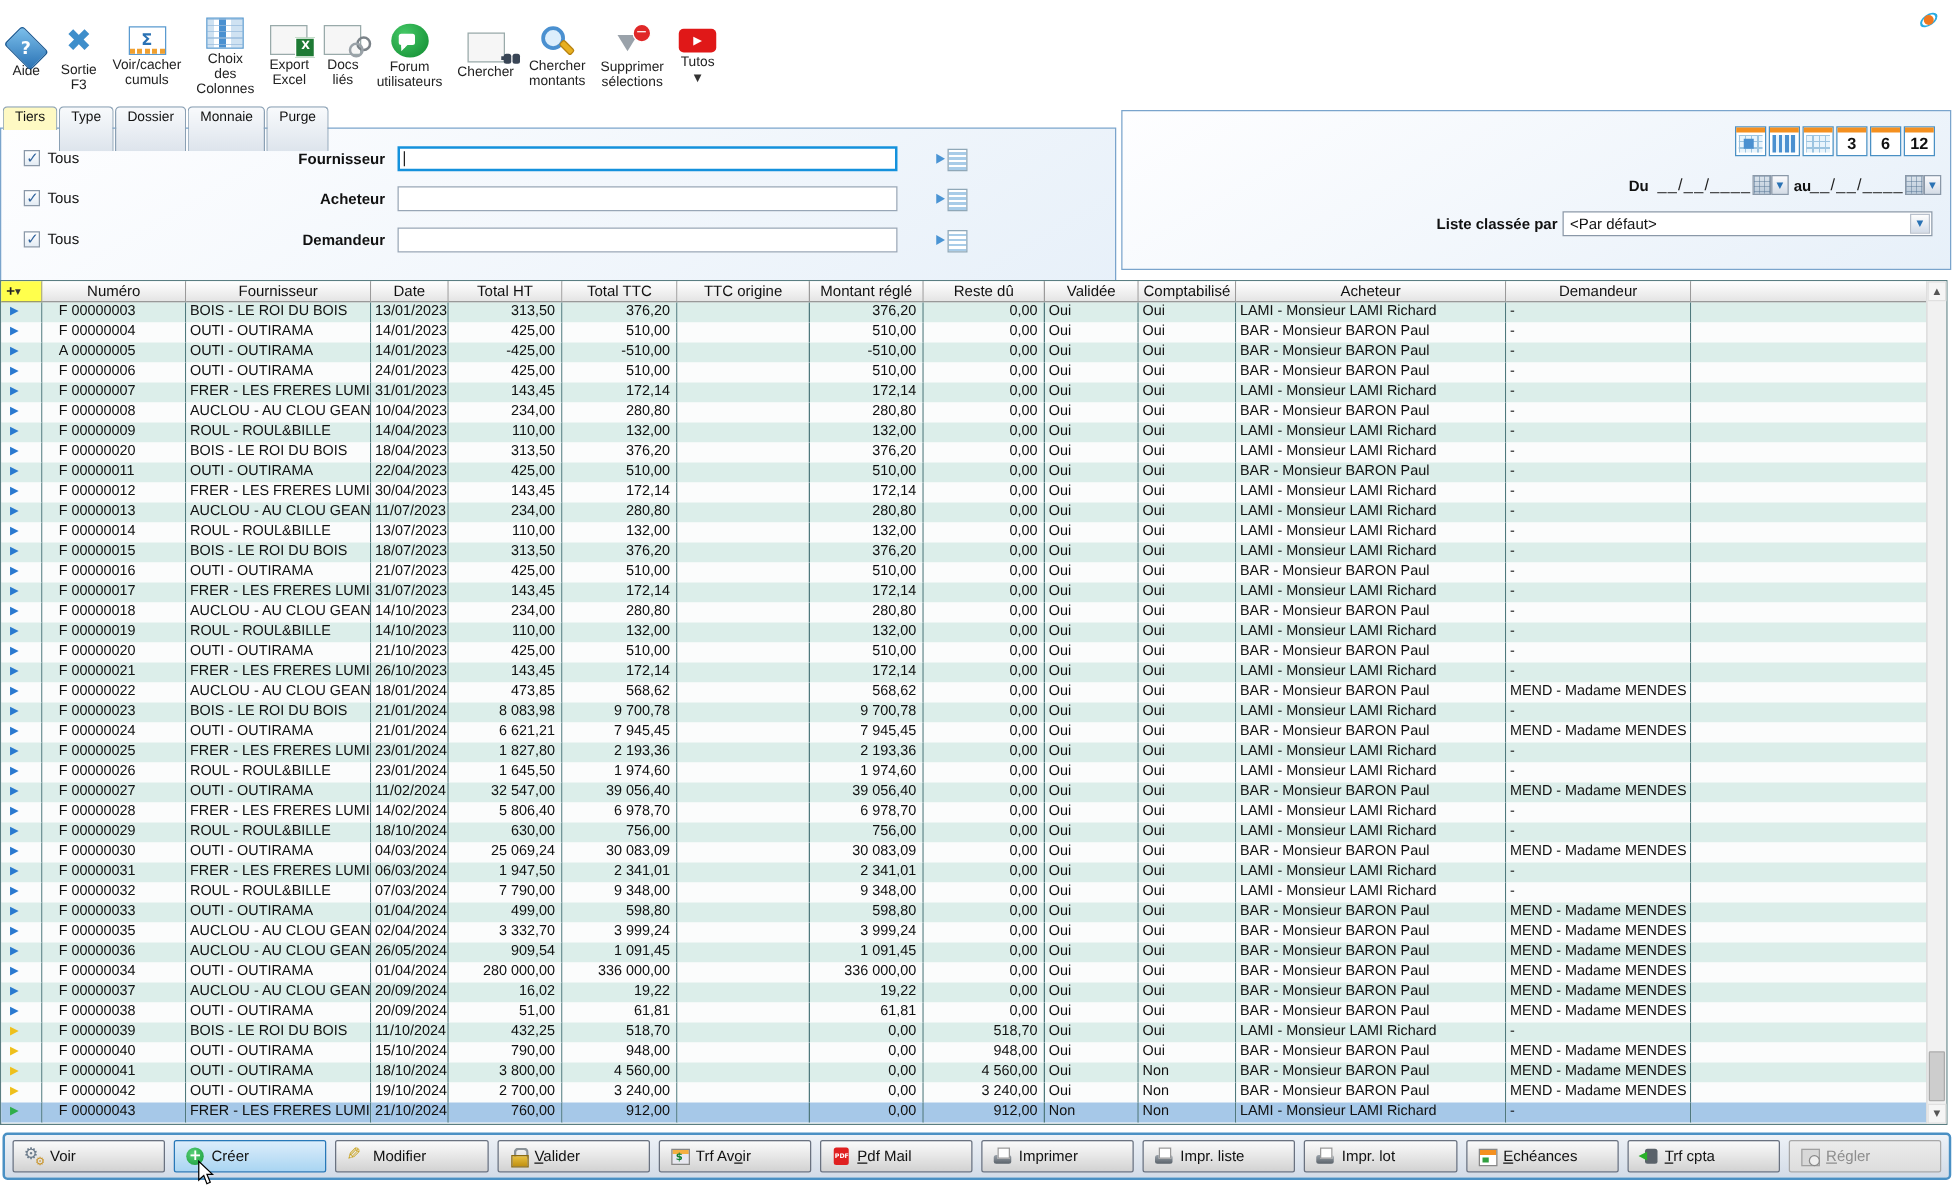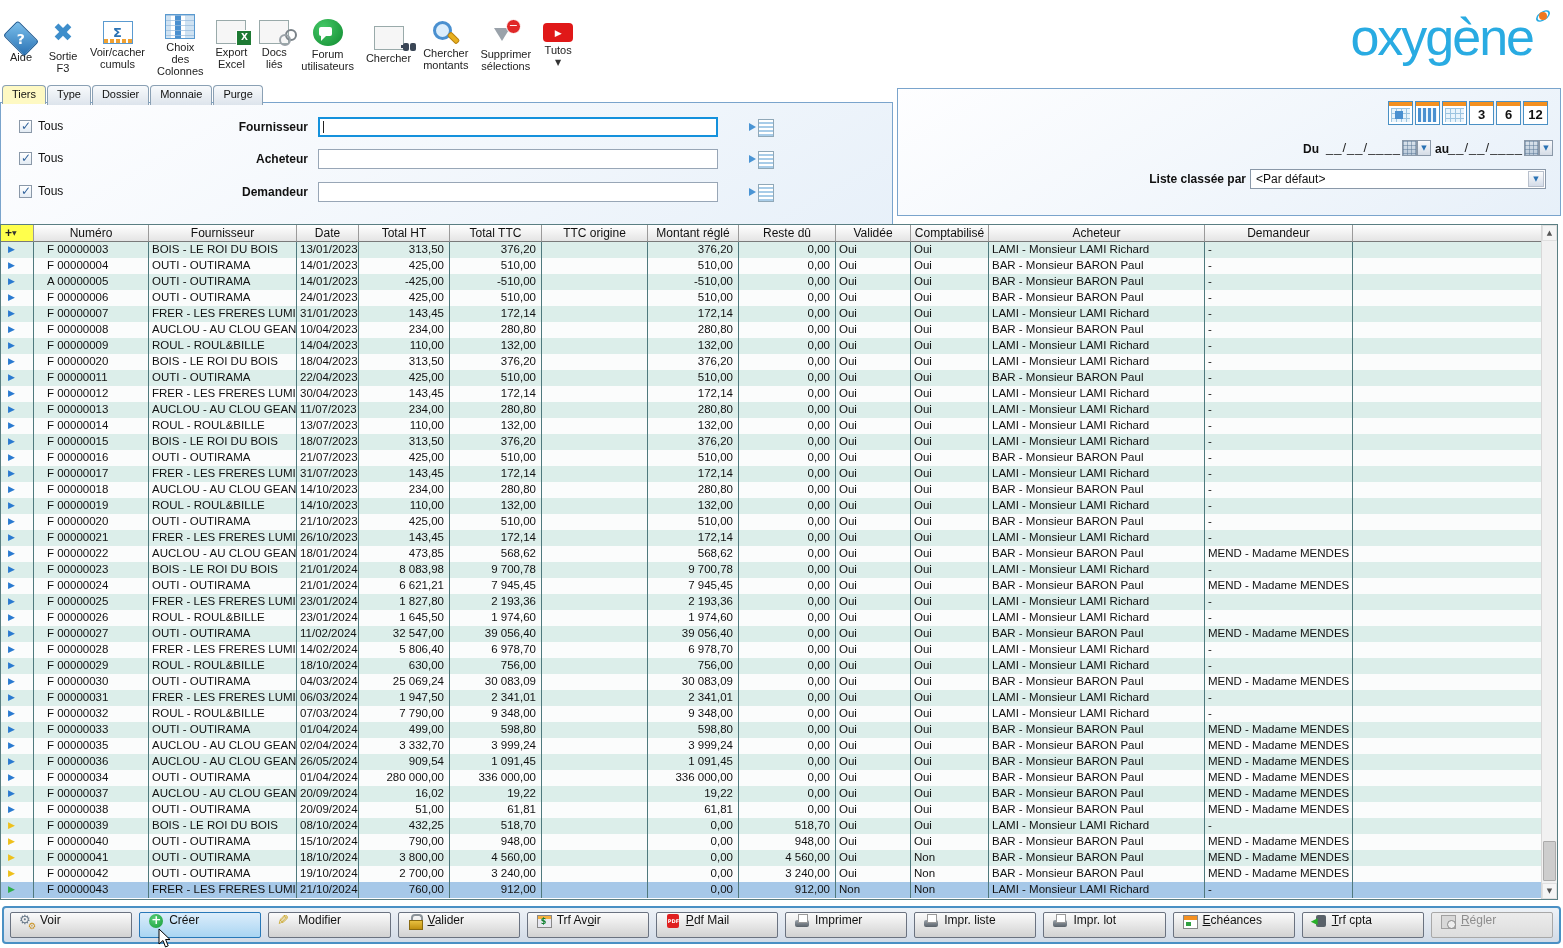--- a/index.html
+++ b/index.html
@@ -44,21 +44,21 @@
 
 
 .logo{position:absolute;top:4px;right:30px;height:72px}
 .logo-text{font-size:52px;line-height:66px;color:#29abe2;letter-spacing:-2px;font-weight:400}
 .atom{position:absolute;right:-20px;top:2px;width:20px;height:20px}
 .atom::before{content:"";position:absolute;inset:2px;border:2px solid #29abe2;border-radius:50%;transform:rotate(-35deg) scaleY(.55)}
 .atom::after{content:"";position:absolute;left:6px;top:6px;width:8px;height:8px;background:#f07820;border-radius:50%}
 
 
 .tabs{position:absolute;left:2px;top:85px;display:flex;gap:1px;z-index:3}
-.tab{padding:1px 9px 0 9px;height:20px;font-size:11px;line-height:15px;border:1px solid #8aa0b4;border-bottom:none;border-radius:4px 4px 0 0;background:linear-gradient(#f8fafc,#dde4ec);cursor:default}
+.tab{padding:1px 9px 0 9px;height:36px;font-size:11px;line-height:15px;border:1px solid #8aa0b4;border-bottom:none;border-radius:4px 4px 0 0;background:linear-gradient(#f8fafc,#dde4ec);cursor:default}
 .tab.active{background:#fef9c3;height:19px;position:relative;z-index:4}
 
 
 .panel-left{position:absolute;left:0;top:102px;width:893px;height:135px;border:1px solid #7aa4cc;background:linear-gradient(150deg,#fefeff,#e7f0f9)}
 .panel-right{position:absolute;left:897px;top:88px;width:664px;height:128px;border:1px solid #7aa4cc;background:linear-gradient(150deg,#fefeff,#e7f0f9)}
 .frow{position:absolute;left:0;right:0;height:22px}
 .fcheck{position:absolute;left:18px;top:2px;display:flex;align-items:center;gap:6px;font-size:12px}
 .cb{width:13px;height:13px;border:1px solid #8a98a8;background:linear-gradient(#fff,#e4ecf4);position:relative}
 .cb::before{content:"✓";font-family:"DejaVu Sans",sans-serif;position:absolute;left:1px;top:-2px;font-size:12px;color:#31639c;font-weight:bold}
 .flabel{position:absolute;left:120px;width:187px;top:3px;text-align:right;font-weight:bold;font-size:12px}
@@ -114,21 +114,21 @@
 .c11{width:216px}.c12{width:148px}.c13{width:188px;border-right:none}
 .flag{display:block;font-family:"DejaVu Sans",sans-serif;font-size:9px;line-height:15px;padding-left:4px}
 .f-blue{color:#2a7ad0}.f-yellow{color:#eec01c}.f-green{color:#2fae4a}
 .vscroll{position:absolute;right:0;top:0;bottom:0;width:16px;background:#f1f1f1;border-left:1px solid #d8d8d8}
 .sarrow{position:absolute;left:0;width:15px;height:16px;background:#f5f5f5;border:1px solid #e0e0e0;color:#555;font-size:7px;text-align:center;line-height:15px;font-family:"DejaVu Sans",sans-serif}
 .sup{top:0}.sdown{bottom:0}
 .sthumb{position:absolute;left:1px;width:13px;top:616px;height:40px;background:#cdcdcd;border:1px solid #ababab;border-radius:1px}
 
 
 .footer{position:absolute;left:2px;top:906px;width:1559px;height:38px;border:2px solid #4a90c4;border-radius:4px;background:linear-gradient(#eef2f7,#d2dbe7);display:flex;align-items:center;gap:7px;padding:0 6px}
-.fbtn{flex:1;height:26px;border:1px solid #6a7280;border-radius:2px;background:linear-gradient(#fbfbfb,#d2d2d2);display:flex;align-items:flex-start;gap:5px;padding-left:8px;font-size:12px;color:#111;cursor:default;overflow:hidden;white-space:nowrap}
+.fbtn{flex:1;height:26px;border:1px solid #6a7280;border-radius:2px;background:linear-gradient(#fbfbfb,#d2d2d2);display:flex;align-items:center;gap:5px;padding-left:8px;font-size:12px;color:#111;cursor:default;overflow:hidden;white-space:nowrap}
 .fbtn.highlighted{background:linear-gradient(#dcedfb,#a9d5f2);border:1px solid #2878b8}
 .fbtn.disabled{color:#8d8d8d;background:linear-gradient(#ececec,#dddddd);border:1px solid #a8a8a8}
 .fi{width:16px;height:16px;position:relative;flex:none;font-family:"DejaVu Sans",sans-serif}
 .fi-voir::before{content:"⚙";position:absolute;left:0;top:-1px;font-size:13px;color:#6a7a8a}
 .fi-voir::after{content:"⚙";position:absolute;right:-1px;bottom:-2px;font-size:9px;color:#c89020}
 .fi-creer::before{content:"+";position:absolute;left:1px;top:1px;width:14px;height:14px;background:radial-gradient(circle at 40% 35%,#5ad07a,#149a34);border-radius:50%;color:#fff;font-weight:bold;font-size:12px;line-height:13px;text-align:center}
 .fi-modifier::before{content:"✎";position:absolute;left:0;top:-1px;font-size:14px;color:#c8a018;transform:scaleX(-1)}
 .fi-valider::before{content:"";position:absolute;left:4px;top:1px;width:8px;height:7px;border:2px solid #8a9298;border-bottom:none;border-radius:4px 4px 0 0}
 .fi-valider::after{content:"";position:absolute;left:2px;top:7px;width:12px;height:8px;background:linear-gradient(#e8c040,#c09010);border:1px solid #8a6a10}
 .fi-trfavoir::before{content:"";position:absolute;left:1px;top:2px;width:13px;height:11px;background:linear-gradient(#f4b040 0 3px,#e8e8f0 3px);border:1px solid #888}
@@ -192,21 +192,20 @@
         <div class="tlabel">Supprimer<br>sélections</div>
       </div>
       <div class="titem">
         <div class="ticon icon-tutos"></div>
         <div class="tlabel">Tutos</div>
         <div class="tcaret">▼</div>
       </div>
     </div>
 
   <div class="logo">
-    <span class="logo-text">oxygène</span>
     <span class="atom"></span>
   </div>
 
   <div class="tabs">
       <div class="tab active">Tiers</div>
       <div class="tab">Type</div>
       <div class="tab">Dossier</div>
       <div class="tab">Monnaie</div>
       <div class="tab">Purge</div>
     </div>
@@ -946,21 +945,21 @@
           <div class="cell c11">BAR - Monsieur BARON Paul</div>
           <div class="cell c12">MEND - Madame MENDES</div>
           <div class="cell c13"></div>
         </div>
         <div class="trow teal">
           <div class="cell c0">
             <span class="flag f-yellow">▶</span>
           </div>
           <div class="cell c1 pad">F 00000039</div>
           <div class="cell c2">BOIS - LE ROI DU BOIS</div>
-          <div class="cell c3">08/10/2024</div>
+          <div class="cell c3">11/10/2024</div>
           <div class="cell c4 num">432,25</div>
           <div class="cell c5 num">518,70</div>
           <div class="cell c6 num"></div>
           <div class="cell c7 num">0,00</div>
           <div class="cell c8 num">518,70</div>
           <div class="cell c9">Oui</div>
           <div class="cell c10">Oui</div>
           <div class="cell c11">LAMI - Monsieur LAMI Richard</div>
           <div class="cell c12">-</div>
           <div class="cell c13"></div>

